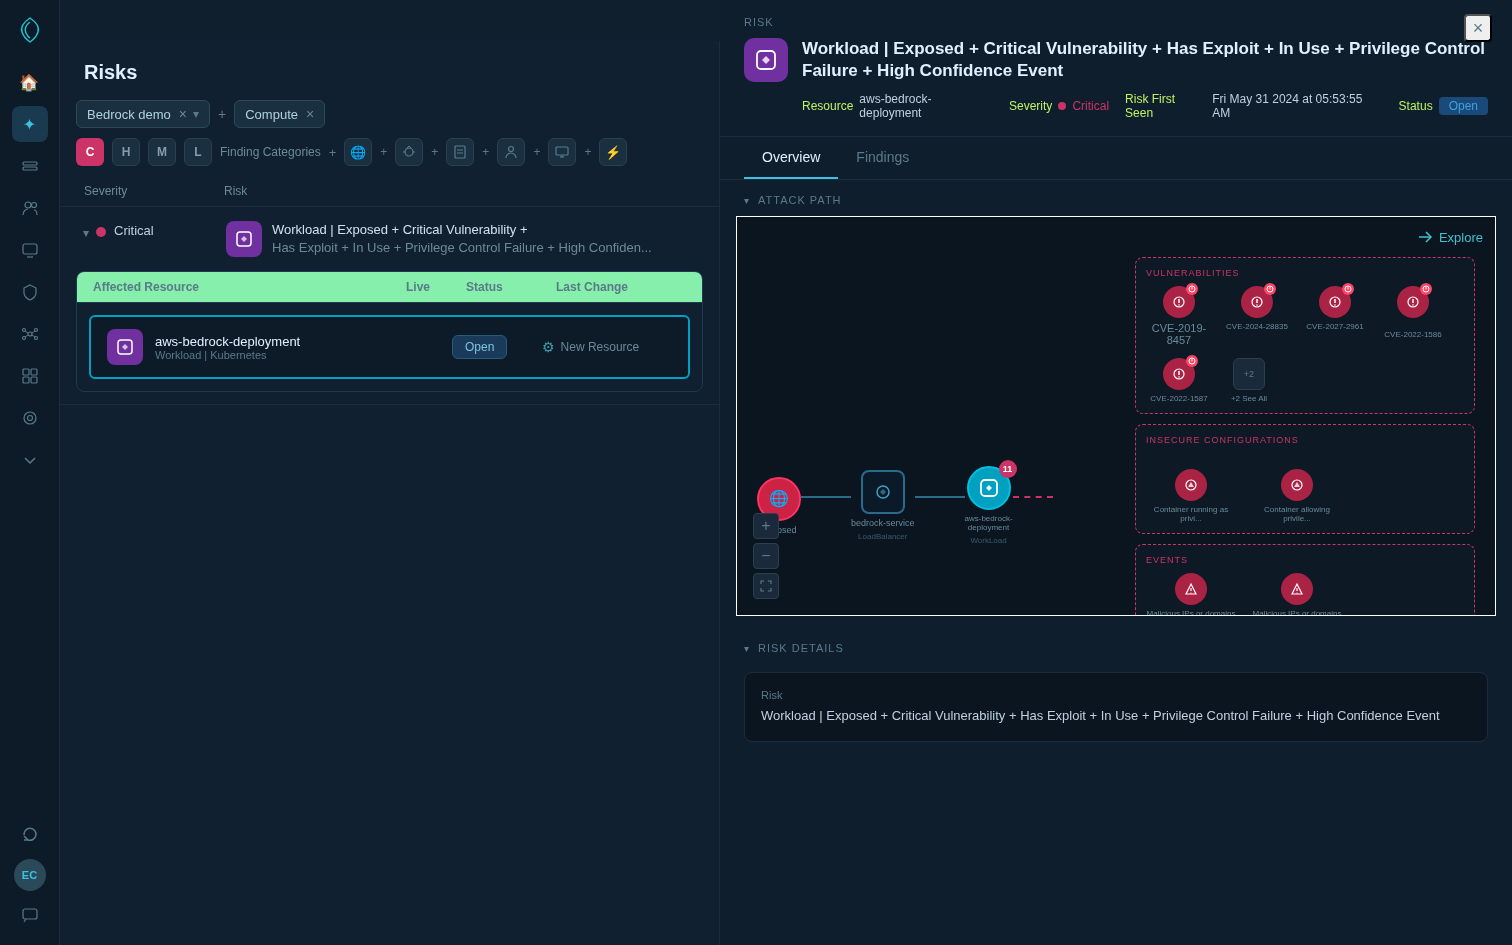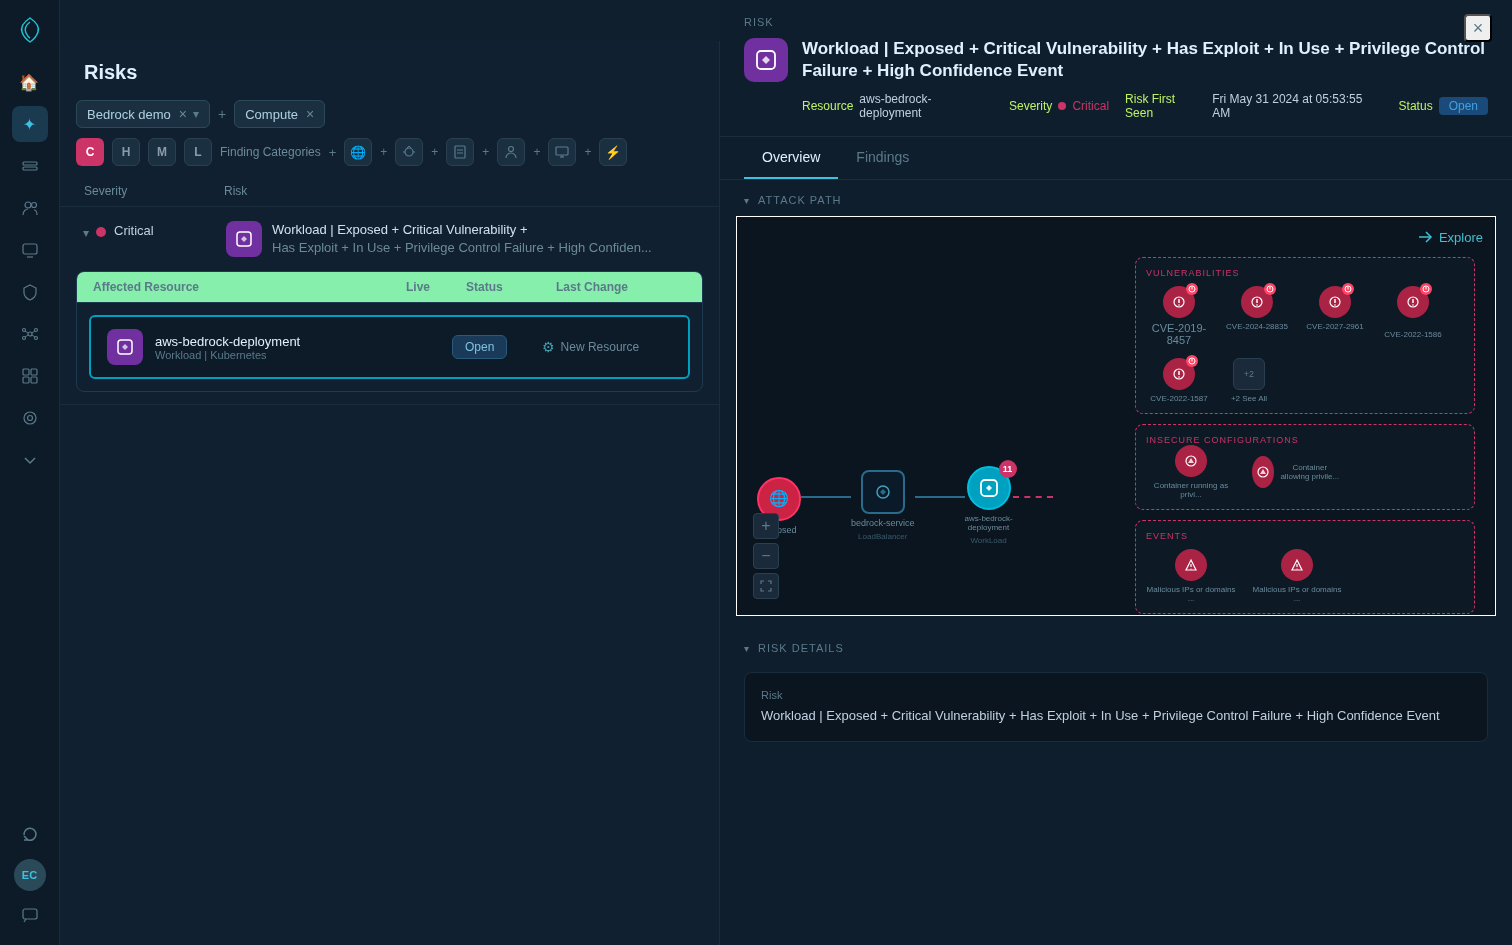--- a/index.html
+++ b/index.html
@@ -709,32 +709,32 @@
               <div style="font-size:8px; color:#6a8a9a; text-align:center;">CVE-2022-1587</div>
             </div>
             <div style="display:flex; flex-direction:column; align-items:center; gap:4px; width:50px;">
               <div style="width:32px; height:32px; border-radius:6px; background:#1a2a3a; border:1px solid #2a4050; display:flex; align-items:center; justify-content:center; font-size:9px; color:#5a7a8a;">+2</div>
               <div style="font-size:8px; color:#6a8a9a; text-align:center;">+2 See All</div>
             </div>
           </div>
         </div>
 
         <div style="border:1px dashed #cc3366; border-radius:8px; padding:10px; background:#0d1a26;">
-          <div style="font-size:9px; color:#cc3366; text-transform:uppercase; letter-spacing:1px; margin-bottom:0;">INSECURE CONFIGURATIONS</div>
+          <div style="font-size:9px; color:#cc3366; text-transform:uppercase; letter-spacing:1px; margin-bottom:24px;">INSECURE CONFIGURATIONS</div>
           <div style="display:flex; gap:16px;">
             <div style="display:flex; flex-direction:column; align-items:center; gap:4px; width:90px;">
               <div style="width:32px; height:32px; border-radius:50%; background:#aa2244; display:flex; align-items:center; justify-content:center;">
                 <svg width="16" height="16" viewBox="0 0 16 16" fill="none">
                     <circle cx="8" cy="8" r="5" stroke="white" stroke-width="1.2"></circle>
                     <path d="M8 5 L11 10 L5 10 Z" fill="white" opacity="0.8"></path>
                   </svg>
               </div>
               <div style="font-size:8px; color:#6a8a9a; text-align:center;">Container running as privi...</div>
             </div>
-            <div style="display:flex; flex-direction:row; align-items:center; gap:4px; width:90px;justify-content:center;">
+            <div style="display:flex; flex-direction:column; align-items:center; gap:4px; width:90px;justify-content:center;">
               <div style="width:32px; height:32px; border-radius:50%; background:#aa2244; display:flex; align-items:center; justify-content:center;">
                 <svg width="16" height="16" viewBox="0 0 16 16" fill="none">
                     <circle cx="8" cy="8" r="5" stroke="white" stroke-width="1.2"></circle>
                     <path d="M8 5 L11 10 L5 10 Z" fill="white" opacity="0.8"></path>
                   </svg>
               </div>
               <div style="font-size:8px; color:#6a8a9a; text-align:center;">Container allowing privile...</div>
             </div>
           </div>
         </div>

